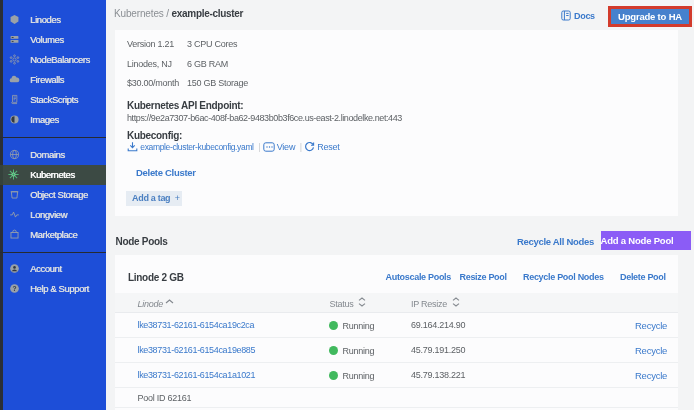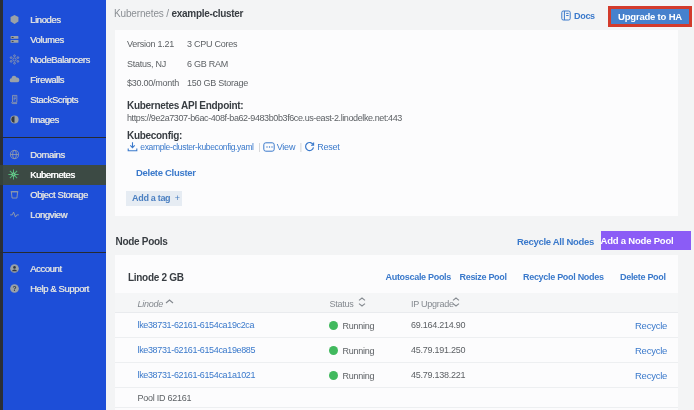--- a/index.html
+++ b/index.html
@@ -109,20 +109,29 @@
         </g>
       </svg>
     <span class="tx">Object Storage</span>
     </div>
   <div class="mitem" style="top:205px">
     <svg width="14" height="14" viewBox="0 0 14 14">
         <path d="M1.5 7.5h2.6l1.7-3.6 2.4 6.4 1.7-2.8h2.6" fill="none" stroke="#9aa1a8" stroke-width="1.1"></path>
       </svg>
     <span class="tx">Longview</span>
     </div>
+  <div class="mitem" style="top:225px">
+    <svg width="14" height="14" viewBox="0 0 14 14">
+        <g fill="none" stroke="#9aa1a8" stroke-width="1.1">
+          <rect x="2.5" y="4.5" width="9" height="7"></rect>
+          <path d="M4.8 4.5V3.6a2.2 2.2 0 0 1 4.4 0v0.9"></path>
+        </g>
+      </svg>
+    <span class="tx">Marketplace</span>
+    </div>
   <div class="sdiv" style="top:252px"></div>
   <div class="mitem" style="top:259px">
     <svg width="14" height="14" viewBox="0 0 14 14">
         <circle cx="7" cy="7" r="5.5" fill="#9aa1a8"></circle>
         <circle cx="7" cy="5.6" r="1.7" fill="#33383f"></circle>
         <path d="M3.6 10.6a3.6 3.6 0 0 1 6.8 0z" fill="#33383f"></path>
       </svg>
     <span class="tx">Account</span>
     </div>
   <div class="mitem" style="top:279px">
@@ -146,21 +155,21 @@
         </g>
       </svg><span class="lnk" style="font-size:9px; margin-left:3px; position:relative; top:-1px;">Docs</span>
   </div>
 
   <div class="abs" style="left:502px; top:6px; width:84px; height:21px; border:3px solid #d23b2c; background:#4681cd;"></div>
   <div class="abs" style="left:502px; top:6px; width:84px; height:21px; color:#fff; font-weight:bold; font-size:9.5px; letter-spacing:-0.2px; text-align:center; line-height:21px;">Upgrade to HA</div>
 
   <div class="card" style="left:8.5px; top:30px; width:563px; height:186px;"></div>
   <div class="abs" style="left:21px; top:38px; line-height:13px;">Version 1.21</div>
   <div class="abs" style="left:81px; top:38px; line-height:13px;">3 CPU Cores</div>
-  <div class="abs" style="left:21px; top:58px; line-height:13px;">Status, NJ</div>
+  <div class="abs" style="left:21px; top:58px; line-height:13px;">Linodes, NJ</div>
   <div class="abs" style="left:81px; top:58px; line-height:13px;">6 GB RAM</div>
   <div class="abs" style="left:21px; top:77px; line-height:13px;">$30.00/month</div>
   <div class="abs" style="left:81px; top:77px; line-height:13px;">150 GB Storage</div>
   <div class="abs bold" style="left:21px; top:99px; font-size:10px; line-height:13px;">Kubernetes API Endpoint:</div>
   <div class="abs" style="left:21px; top:112px; line-height:13px; letter-spacing:-0.4px;">https://9e2a7307-b6ac-408f-ba62-9483b0b3f6ce.us-east-2.linodelke.net:443</div>
   <div class="abs bold" style="left:21px; top:128.5px; font-size:10px; line-height:13px;">Kubeconfig:</div>
   <div class="abs" style="left:21px; top:141px; line-height:13px;">
     <svg width="11" height="11" viewBox="0 0 11 11" style="vertical-align:-2px;">
         <g fill="none" stroke="#3a79cb" stroke-width="1.1">
           <path d="M5.5 1.2v5.2M3.3 4.4l2.2 2.2 2.2-2.2"></path>
@@ -202,21 +211,21 @@
   <div class="abs" style="left:31.5px; top:297.5px; font-size:9px; color:#84898f; line-height:13px;font-style:italic;">Linode</div>
   <svg class="abs" style="left:59px; top:298.5px;" width="9" height="5" viewBox="0 0 9 5">
       <path d="M1 4l3.5-3L8 4" fill="none" stroke="#84898f" stroke-width="1.2"></path>
     </svg>
   <div class="abs" style="left:223.5px; top:297.5px; font-size:9px; color:#84898f; line-height:13px;">Status</div>
   <svg class="abs" style="left:252px; top:297px;" width="8" height="10" viewBox="0 0 8 10">
       <g fill="none" stroke="#84898f" stroke-width="1.1">
         <path d="M1 3.4L4 1l3 2.4M1 6.6L4 9l3-2.4"></path>
       </g>
     </svg>
-  <div class="abs" style="left:305px; top:297.5px; font-size:9px; color:#84898f; line-height:13px;">IP Upgrade</div>
+  <div class="abs" style="left:305px; top:297.5px; font-size:9px; color:#84898f; line-height:13px;">IP Resize</div>
   <svg class="abs" style="left:346px; top:297px;" width="8" height="10" viewBox="0 0 8 10">
       <g fill="none" stroke="#84898f" stroke-width="1.1">
         <path d="M1 3.4L4 1l3 2.4M1 6.6L4 9l3-2.4"></path>
       </g>
     </svg>
 
   <div class="abs" style="left:8.5px; top:313px; width:563px; height:25px; border-bottom:1px solid #edeff1;"></div>
   <div class="abs" style="left:8.5px; top:338px; width:563px; height:25px; border-bottom:1px solid #edeff1;"></div>
   <div class="abs" style="left:8.5px; top:363px; width:563px; height:25px; border-bottom:1px solid #edeff1;"></div>
   <div class="abs" style="left:8.5px; top:388px; width:563px; height:20px; border-bottom:1px solid #edeff1;"></div>

